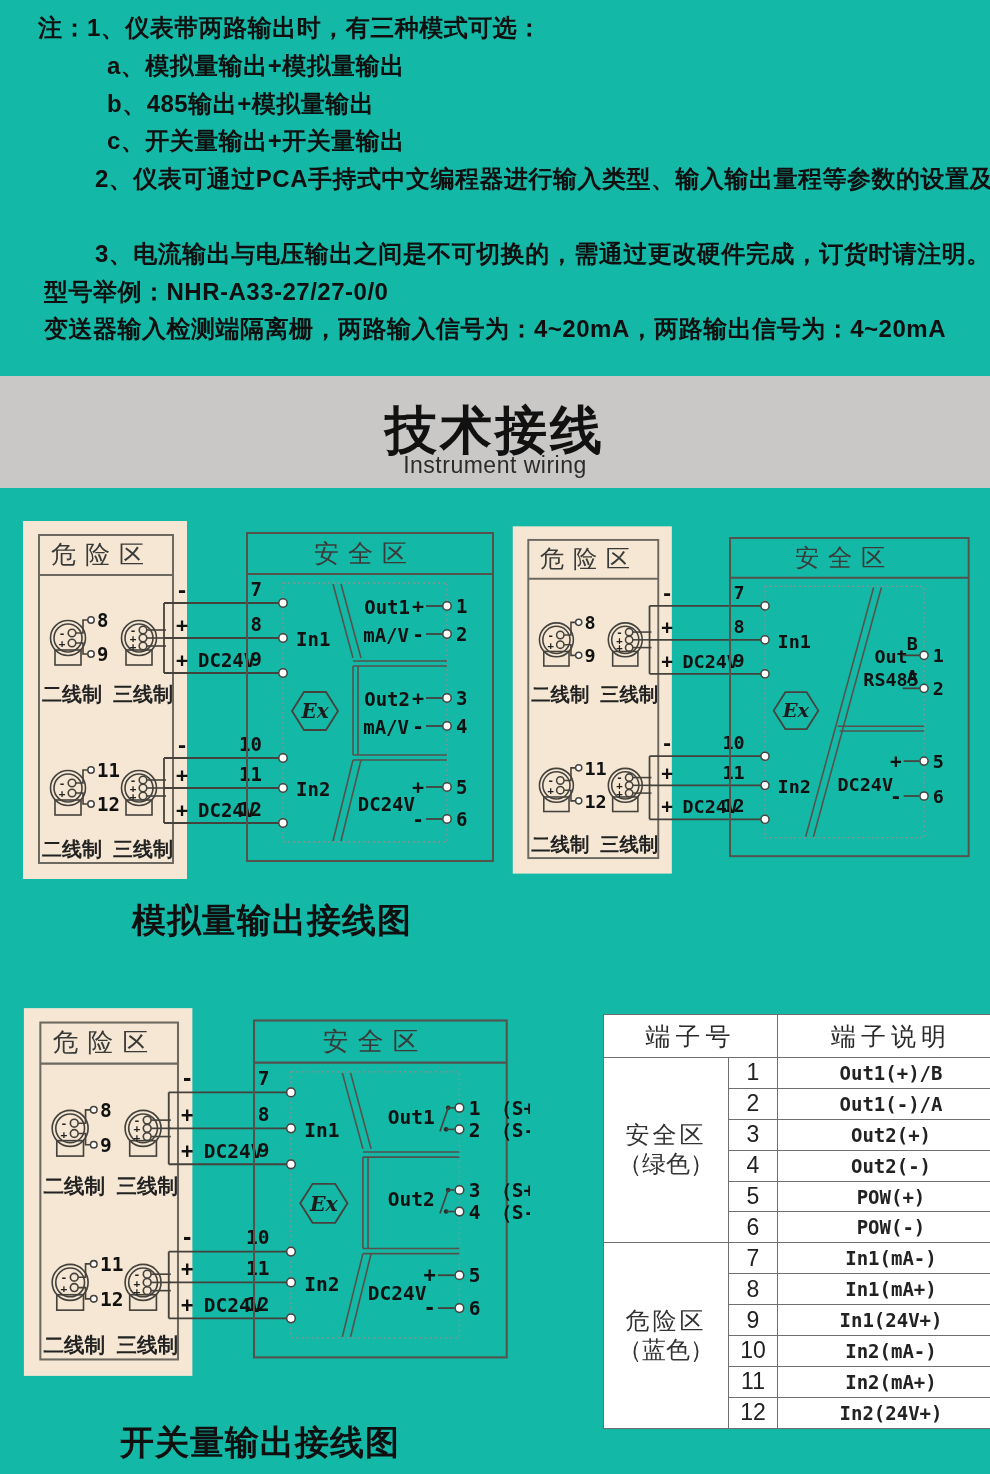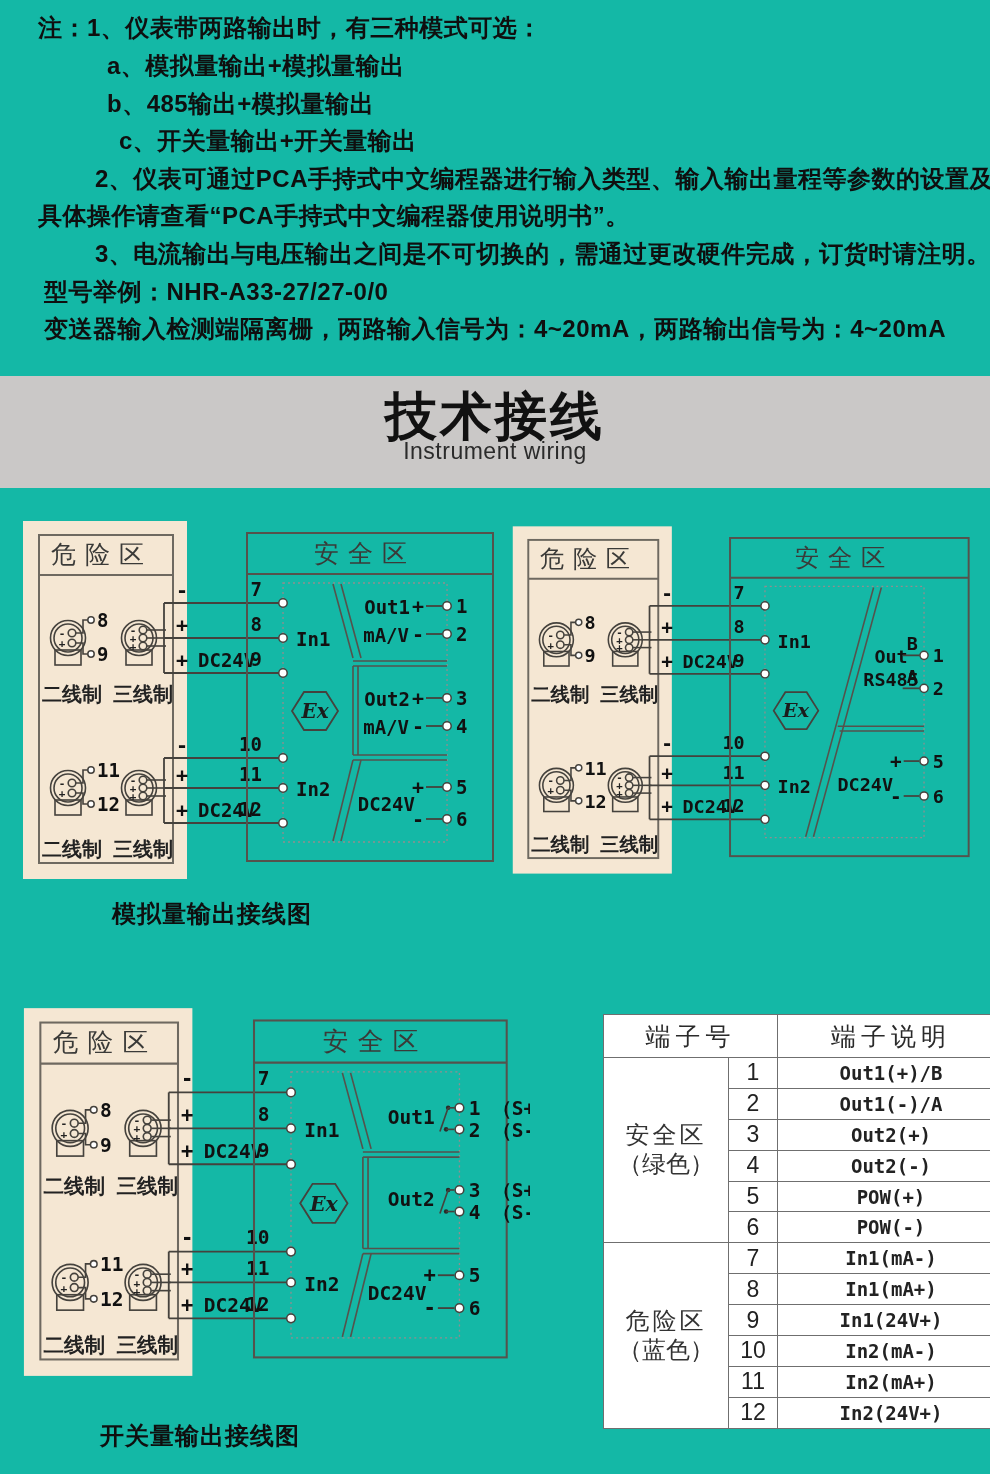--- a/index.html
+++ b/index.html
@@ -4,40 +4,40 @@
 <style>
   html,body{margin:0;padding:0;background:#ffffff;}
   .page{position:relative;width:990px;height:1474px;background:#14b8a6;overflow:hidden;
         font-family:"Liberation Sans",sans-serif;}
   
   .nline{position:absolute;font-family:"Liberation Sans",sans-serif;font-weight:bold;
          font-size:24px;color:#0f0f0f;white-space:nowrap;letter-spacing:0.5px;}
   
   .banner{position:absolute;left:0;top:376px;width:990px;height:112px;background:#cac8c7;
           text-align:center;}
-  .banner .btitle{margin:0;padding-top:14px;font-size:52px;font-weight:900;color:#111;
+  .banner .btitle{margin:0;padding-top:28px;font-size:52px;font-weight:900;color:#111;
           letter-spacing:3px;line-height:1.0;}
   .banner .bsub{font-size:23px;color:#2b2b2b;margin-top:-4px;letter-spacing:0.5px;}
   
   .diag{position:absolute;}
   svg text{fill:#1c1c1c;}
   .zht{font-family:"DejaVu Serif",serif;font-size:25px;letter-spacing:9px;fill:#3a3a38;}
   .zhl{font-family:"Liberation Sans",sans-serif;font-size:20px;font-weight:bold;fill:#222;}
   .mn {font-family:"DejaVu Sans Mono",monospace;font-size:19px;font-weight:bold;fill:#111;}
   .sg {font-family:"DejaVu Sans Mono",monospace;font-size:20px;font-weight:bold;fill:#111;}
   .sgs{font-family:"DejaVu Sans Mono",monospace;font-size:11px;font-weight:bold;fill:#222;}
   .ext{font-family:"DejaVu Serif",serif;font-style:italic;font-weight:bold;font-size:20px;}
   .wire{stroke:#45423d;stroke-width:1.8;fill:none;}
   .wireT{stroke:#45423d;stroke-width:1.6;fill:none;}
   .box{stroke:#55524c;stroke-width:2;fill:none;}
   .dbox{stroke:#6e6960;stroke-width:2;fill:none;}
   .dot{stroke:#8f8f8f;stroke-width:1.3;fill:none;stroke-dasharray:2 3;}
   .dl{stroke:#55524c;stroke-width:1.6;fill:none;}
   .term{fill:#fff;stroke:#45423d;stroke-width:1.5;}
-  .caption{position:absolute;width:320px;text-align:left;font-weight:bold;font-size:24px;
+  .caption{position:absolute;width:320px;text-align:center;font-weight:bold;font-size:34px;
            color:#0f0f0f;font-family:"Liberation Sans",sans-serif;letter-spacing:1px;}
   
   .ttable-wrap{position:absolute;left:567px;top:1014px;width:402px;}
   .ttable-wrap table{border-collapse:collapse;width:100%;table-layout:fixed;background:#fff;margin-left:36px;}
   .ttable-wrap th,.ttable-wrap td{border:1.7px solid #6f6f6f;padding:0;}
   .ttable-wrap th{height:42px;font-family:"DejaVu Serif",serif;font-size:25px;font-weight:normal;
           color:#2a2a2a;letter-spacing:5px;text-align:center;}
   .ttable-wrap td{height:29.9px;}
   td.zone{font-family:"DejaVu Serif",serif;font-size:24px;color:#333;text-align:center;
           line-height:1.2;letter-spacing:3px;}
@@ -47,23 +47,22 @@
           text-align:center;color:#222;}
 </style>
 </head>
 <body>
 
 <div class="page">
 
   <div class="nline" style="left:38px;top:12px">注：1、仪表带两路输出时，有三种模式可选：</div>
   <div class="nline" style="left:107px;top:50px">a、模拟量输出+模拟量输出</div>
   <div class="nline" style="left:107px;top:88px">b、485输出+模拟量输出</div>
-  <div class="nline" style="left:119px;top:125px">c、开关量输出+开关量输出</div>
+  <div class="nline" style="left:107px;top:125px">c、开关量输出+开关量输出</div>
   <div class="nline" style="left:95px;top:163px">2、仪表可通过PCA手持式中文编程器进行输入类型、输入输出量程等参数的设置及查看，</div>
-  <div class="nline" style="left:38px;top:200px">具体操作请查看“PCA手持式中文编程器使用说明书”。</div>
   <div class="nline" style="left:95px;top:238px">3、电流输出与电压输出之间是不可切换的，需通过更改硬件完成，订货时请注明。</div>
   <div class="nline" style="left:44px;top:276px">型号举例：NHR-A33-27/27-0/0</div>
   <div class="nline" style="left:44px;top:313px">变送器输入检测端隔离栅，两路输入信号为：4~20mA，两路输出信号为：4~20mA</div>
 
   <div class="banner">
     <div class="btitle">技术接线</div>
     <div class="bsub">Instrument wiring</div>
   </div>
 
   <svg id="d-analog" class="diag" style="left:15px;top:515px" width="500" height="368" viewBox="0 0 500 368">

